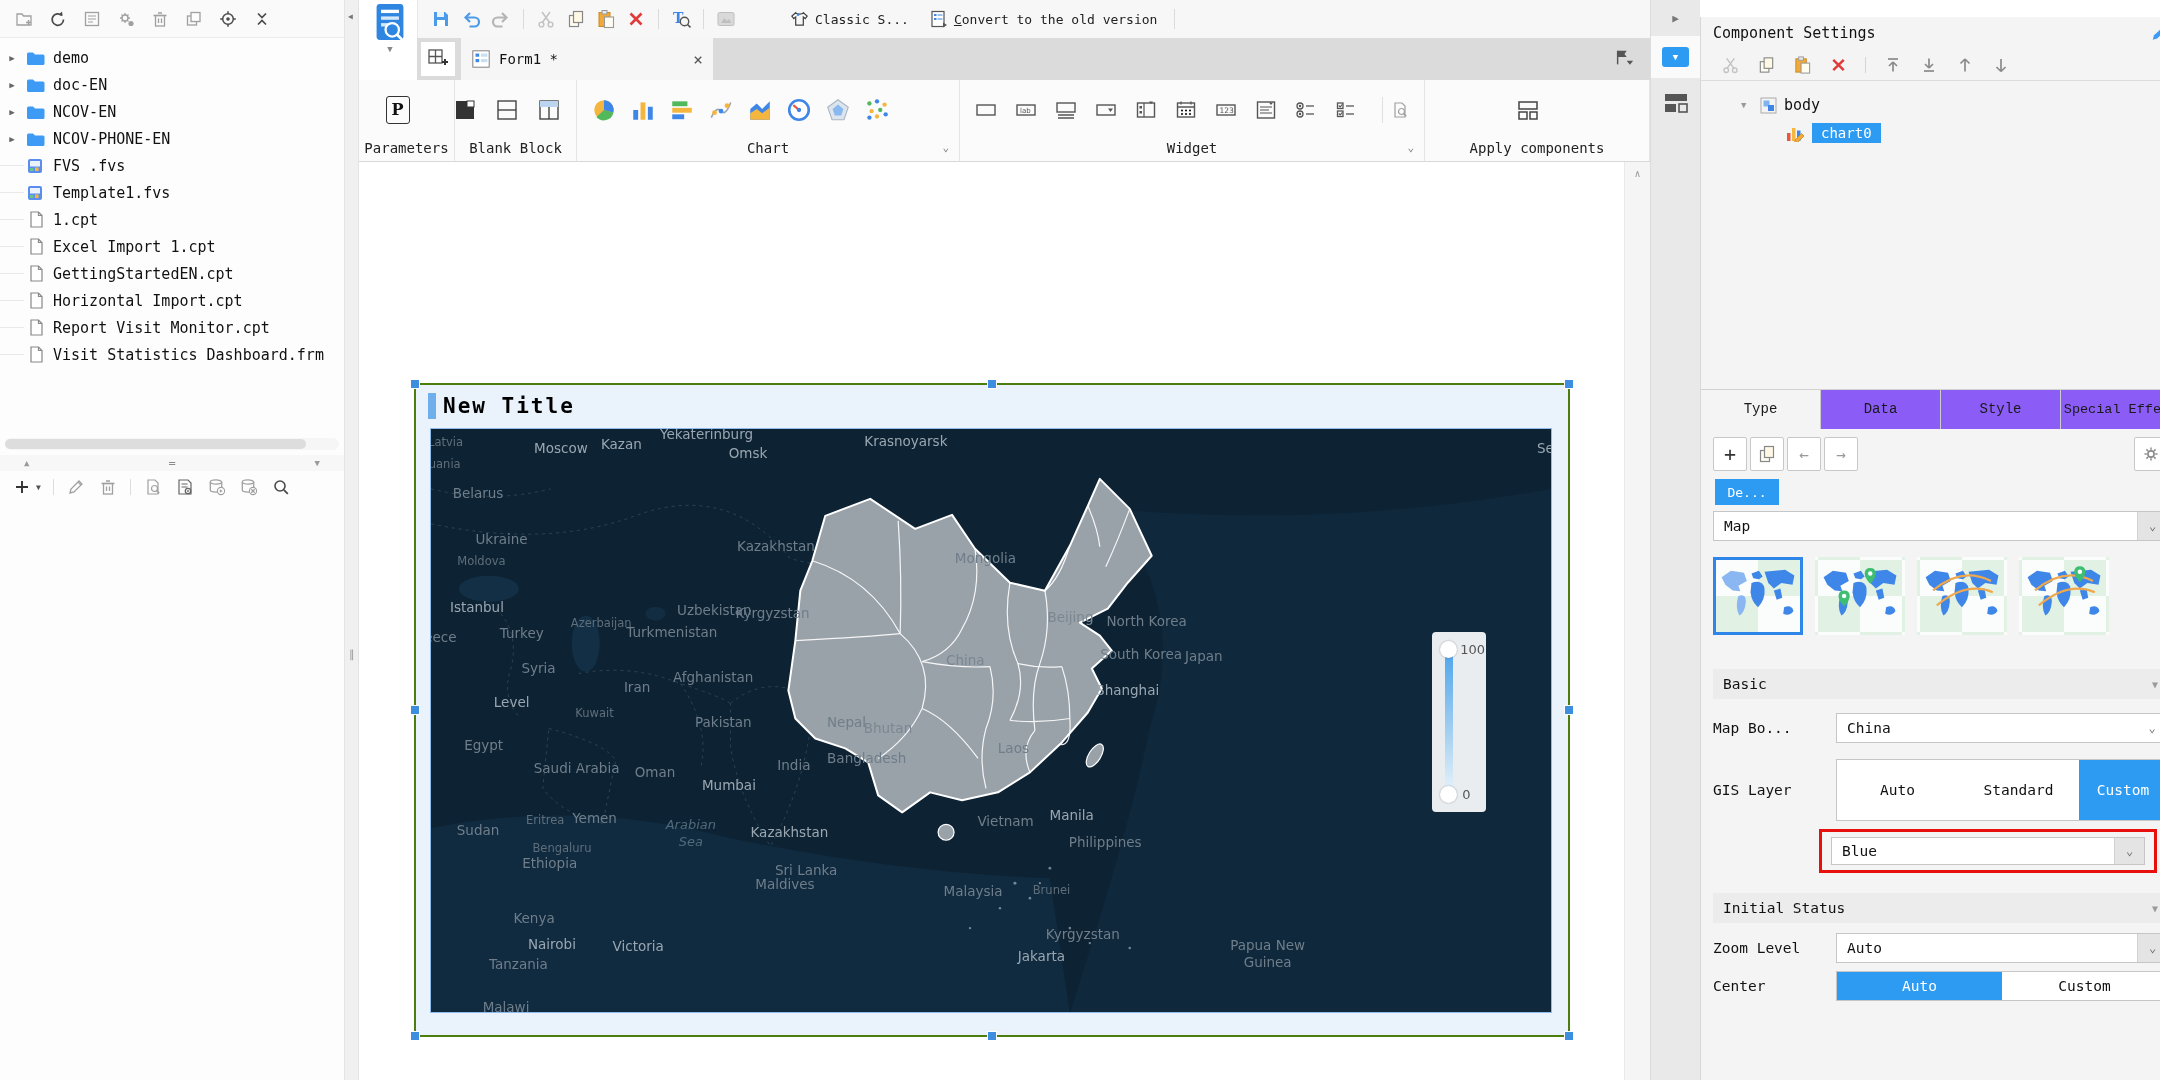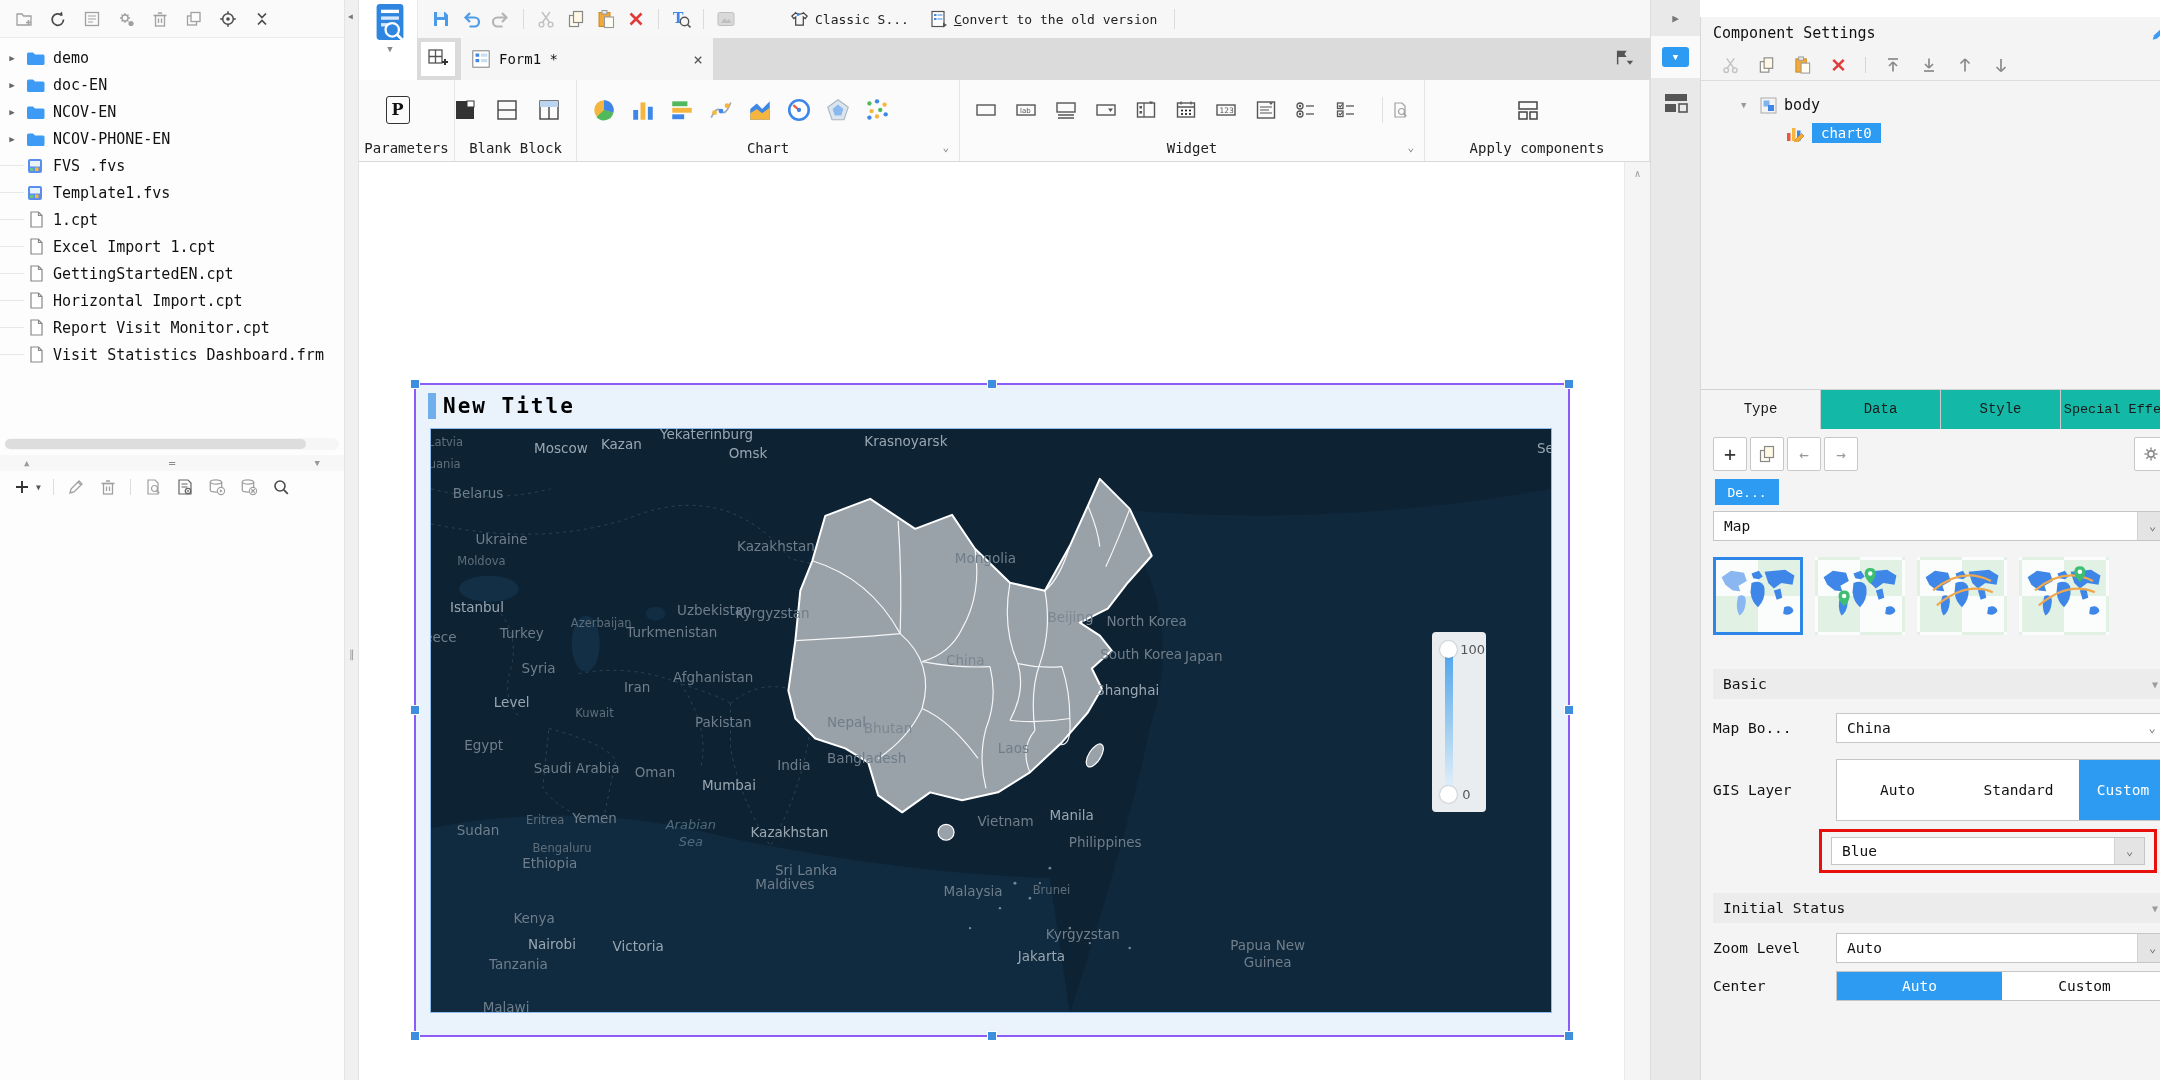--- a/index.html
+++ b/index.html
@@ -54,21 +54,21 @@
   .rlabel { height:26px; display:flex; align-items:center; justify-content:center; font-size:14px; color:#222; }
   .rgroup .chev { position:absolute; right:10px; bottom:7px; color:#777; font-size:11px; cursor:pointer; }
   .ricons .ic { display:flex; align-items:center; justify-content:center; cursor:pointer; }
   .p-icon { width:24px; height:28px; border:1.5px solid #333; border-radius:3px; display:flex; align-items:center; justify-content:center; font-family:"DejaVu Serif",serif; font-weight:bold; font-size:16px; color:#111; }
 
   .canvas { position:absolute; left:0; right:0; top:162px; bottom:0; background:#FFF; }
   .canvas-scroll { position:absolute; right:0; top:0; bottom:0; width:26px; background:#F5F5F5; border-left:1px solid #EAEAEA; }
   .canvas-scroll .up { height:22px; display:flex; align-items:center; justify-content:center; color:#999; font-size:10px; cursor:pointer; }
 
   
-  .map-component { position:absolute; left:55px; top:221px; width:1156px; height:654px; border:2px solid #8b5cf6; background:#EAF3FC; }
+  .map-component { position:absolute; left:55px; top:221px; width:1156px; height:654px; border:2px solid #4d7c0f; background:#EAF3FC; }
   .handle { position:absolute; width:8px; height:8px; background:#3E8EE0; box-shadow:0 0 0 1px #fff; }
   .comp-title { height:41px; display:flex; align-items:center; padding-left:12px; gap:7px; }
   .comp-title .accent { width:8px; height:26px; background:#6FAFEC; }
   .comp-title .ttl { font-weight:bold; font-size:21px; letter-spacing:2px; color:#000; }
   .map-box { position:absolute; left:14px; top:43px; width:1122px; height:585px; background:#0D2334; border:1px solid #8FBCEC; overflow:hidden; }
   .map-svg { position:absolute; inset:0; }
   .map-labels { position:absolute; inset:0; }
   .map-labels span { position:absolute; transform:translate(-50%,-50%); white-space:nowrap; font-family:"DejaVu Sans",sans-serif; }
   .lbl-country { color:#6F7E8A; font-size:13.5px; }
   .lbl-city    { color:#9AA7B1; font-size:13.5px; }
@@ -96,21 +96,21 @@
   .rp-header { height:32px; display:flex; align-items:center; padding:0 12px; font-size:15px; color:#111; }
   .rp-header .edit { margin-left:auto; cursor:pointer; }
   .rp-toolbar { height:32px; display:flex; align-items:center; gap:17px; padding:0 20px; border-bottom:1px solid #DDD; }
   .rp-toolbar .ic { width:19px; height:19px; display:flex; align-items:center; justify-content:center; cursor:pointer; }
   .rp-toolbar .sep { width:1px; height:16px; background:#D5D5D5; }
   .rp-tree { padding:10px 14px; font-size:15px; color:#111; }
   .rp-row { height:28px; display:flex; align-items:center; gap:7px; cursor:pointer; }
   .rp-row .caret { color:#999; font-size:9px; width:12px; }
   .rp-row .chip { background:#2E9BF3; color:#FFF; padding:2px 9px; font-size:14px; }
   .rp-tabs { position:absolute; left:0; right:0; top:372px; height:40px; display:flex; border-top:1px solid #D2D2D2;font-family:Liberation Mono, monospace; }
-  .rtab { flex:1; display:flex; align-items:center; justify-content:center; text-align:center; font-size:14px; color:#1a1a1a; background:#14b8a6; border-right:1px solid #CCC; line-height:1.15; cursor:pointer; }
+  .rtab { flex:1; display:flex; align-items:center; justify-content:center; text-align:center; font-size:14px; color:#1a1a1a; background:#8b5cf6; border-right:1px solid #CCC; line-height:1.15; cursor:pointer; }
   .rtab:last-child { border-right:none; font-size:13.5px; }
   .rtab.active { background:#F4F4F4; }
   .rp-actions { position:absolute; left:12px; right:12px; top:420px; height:36px; }
   .abtn { width:34px; height:34px; background:#FFF; border:1px solid #C8C8C8; border-radius:2px; display:inline-flex; align-items:center; justify-content:center; margin-right:3px; cursor:pointer; font-size:20px; color:#333; vertical-align:top; }
   .abtn.gear { position:absolute; right:0; margin:0; }
   .abtn .ar { color:#999; font-size:16px; }
   .de-chip { position:absolute; left:14px; top:462px; width:64px; height:26px; background:#2E9BF3; color:#FFF; font-size:13px; display:flex; align-items:center; justify-content:center; cursor:pointer; }
   .select { background:#FFF; border:1px solid #C6C6C6; display:flex; align-items:center; padding-left:10px; font-size:14.5px; color:#111; position:relative; height:30px; cursor:pointer; }
   .select .chev { position:absolute; right:0; top:0; bottom:0; width:30px; display:flex; align-items:center; justify-content:center; color:#666; font-size:12px; }
   .select.gray-chev .chev { background:#E4E4E4; border-left:1px solid #D2D2D2; }

